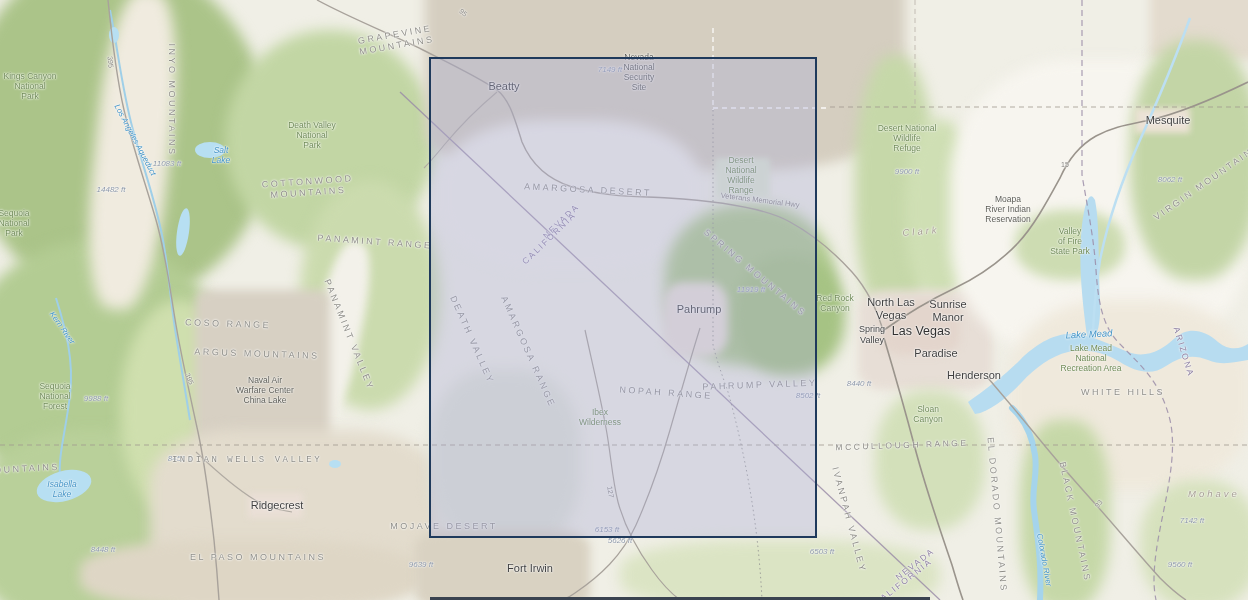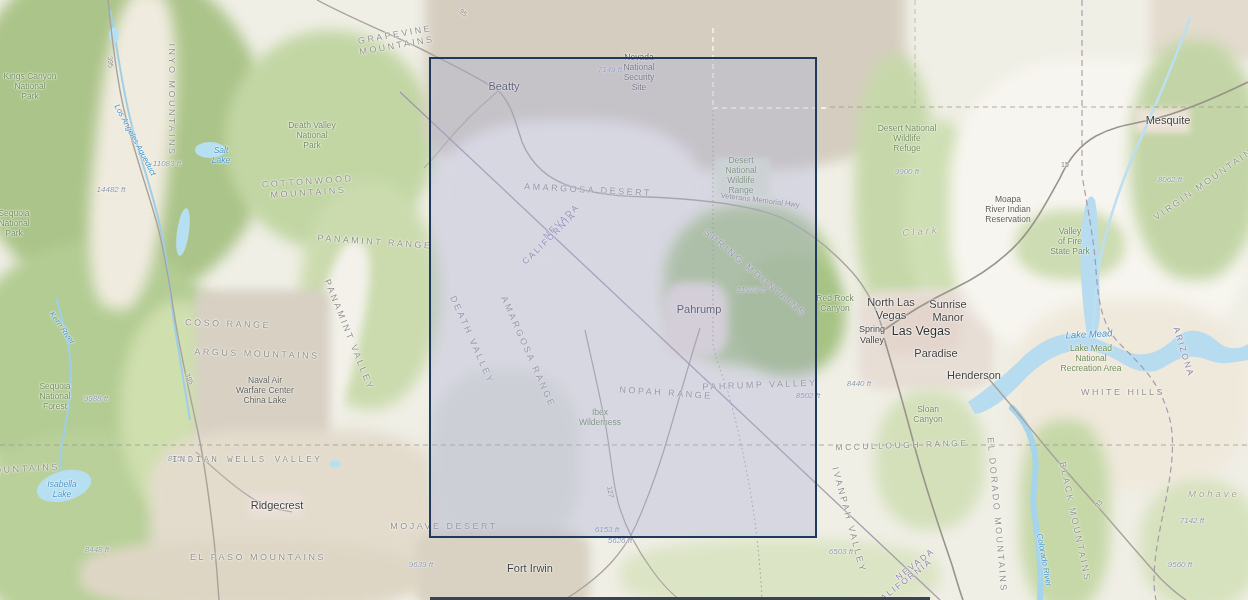--- a/index.html
+++ b/index.html
@@ -121,21 +121,21 @@
       <div class="lbl area" style="left: 265px; top: 390px; transform: translate(-50%, -50%);">Naval Air<br>Warfare Center<br>China Lake</div>
       <div class="lbl park" style="left: 55px; top: 396px; transform: translate(-50%, -50%);">Sequoia<br>National<br>Forest</div>
       <div class="lbl elev" style="left: 96px; top: 399px; transform: translate(-50%, -50%);">9988 ft</div>
       <div class="lbl route" style="left: 110px; top: 62px; transform: translate(-50%, -50%) rotate(84deg);">395</div>
       <div class="lbl route" style="left: 189px; top: 379px; transform: translate(-50%, -50%) rotate(68deg);">395</div>
       <div class="lbl terrain" style="left: 22px; top: 469px; transform: translate(-50%, -50%) rotate(-3deg);">MOUNTAINS</div>
       <div class="lbl water" style="left: 62px; top: 489px; transform: translate(-50%, -50%);">Isabella<br>Lake</div>
       <div class="lbl elev" style="left: 180px; top: 459px; transform: translate(-50%, -50%);">8451 ft</div>
       <div class="lbl terrain" style="left: 247px; top: 460px; transform: translate(-50%, -50%); font-family: Liberation Mono, monospace;">INDIAN WELLS VALLEY</div>
       <div class="lbl city" style="left: 277px; top: 505px; transform: translate(-50%, -50%);">Ridgecrest</div>
-      <div class="lbl elev" style="left: 79px; top: 550px; transform: translate(-50%, -50%); padding-left: 36px;">8448 ft</div>
+      <div class="lbl elev" style="left: 85px; top: 550px; transform: translate(-50%, -50%); padding-left: 36px;">8448 ft</div>
       <div class="lbl terrain" style="left: 258px; top: 557px; transform: translate(-50%, -50%);">EL PASO MOUNTAINS</div>
       <div class="lbl elev" style="left: 421px; top: 565px; transform: translate(-50%, -50%);">9639 ft</div>
       <div class="lbl terrain" style="left: 444px; top: 526px; transform: translate(-50%, -50%);">MOJAVE DESERT</div>
       <div class="lbl city" style="left: 530px; top: 568px; transform: translate(-50%, -50%);">Fort Irwin</div>
       <div class="lbl city" style="left: 504px; top: 86px; transform: translate(-50%, -50%);">Beatty</div>
       <div class="lbl elev" style="left: 610px; top: 70px; transform: translate(-50%, -50%);">7149 ft</div>
       <div class="lbl area" style="left: 639px; top: 72px; transform: translate(-50%, -50%);">Nevada<br>National<br>Security<br>Site</div>
       <div class="lbl route" style="left: 463px; top: 13px; transform: translate(-50%, -50%) rotate(40deg);">95</div>
       <div class="lbl terrain" style="left: 588px; top: 190px; transform: translate(-50%, -50%) rotate(3deg);">AMARGOSA DESERT</div>
       <div class="lbl park" style="left: 741px; top: 175px; transform: translate(-50%, -50%);">Desert<br>National<br>Wildlife<br>Range</div>
@@ -147,21 +147,21 @@
       <div class="lbl city" style="left: 699px; top: 309px; transform: translate(-50%, -50%);">Pahrump</div>
       <div class="lbl elev" style="left: 751px; top: 290px; transform: translate(-50%, -50%);">11919 ft</div>
       <div class="lbl terrain" style="left: 755px; top: 273px; transform: translate(-50%, -50%) rotate(40deg);">SPRING MOUNTAINS</div>
       <div class="lbl terrain" style="left: 666px; top: 393px; transform: translate(-50%, -50%) rotate(4deg);">NOPAH RANGE</div>
       <div class="lbl terrain" style="left: 760px; top: 385px; transform: translate(-50%, -50%) rotate(-2deg);">PAHRUMP VALLEY</div>
       <div class="lbl elev" style="left: 808px; top: 396px; transform: translate(-50%, -50%);">8502 ft</div>
       <div class="lbl park" style="left: 600px; top: 417px; transform: translate(-50%, -50%);">Ibex<br>Wilderness</div>
       <div class="lbl route" style="left: 610px; top: 492px; transform: translate(-50%, -50%) rotate(82deg);">127</div>
       <div class="lbl elev" style="left: 595px; top: 530px; transform: translate(-50%, -50%); margin-left: 12px;">6153 ft</div>
       <div class="lbl elev" style="left: 620px; top: 541px; transform: translate(-50%, -50%);">5626 ft</div>
-      <div class="lbl elev" style="left: 841px; top: 552px; transform: translate(-50%, -50%);">6503 ft</div>
+      <div class="lbl elev" style="left: 822px; top: 552px; transform: translate(-50%, -50%);">6503 ft</div>
       <div class="lbl park" style="left: 835px; top: 303px; transform: translate(-50%, -50%);">Red Rock<br>Canyon</div>
       <div class="lbl elev" style="left: 859px; top: 384px; transform: translate(-50%, -50%);">8440 ft</div>
       <div class="lbl county" style="left: 921px; top: 231px; transform: translate(-50%, -50%) rotate(-5deg);">Clark</div>
       <div class="lbl city" style="left: 891px; top: 309px; transform: translate(-50%, -50%);">North Las<br>Vegas</div>
       <div class="lbl city" style="left: 948px; top: 311px; transform: translate(-50%, -50%);">Sunrise<br>Manor</div>
       <div class="lbl city-lg" style="left: 921px; top: 331px; transform: translate(-50%, -50%);">Las Vegas</div>
       <div class="lbl city" style="left: 872px; top: 335px; font-size: 9px; transform: translate(-50%, -50%);">Spring<br>Valley</div>
       <div class="lbl city" style="left: 936px; top: 353px; transform: translate(-50%, -50%);">Paradise</div>
       <div class="lbl city" style="left: 974px; top: 375px; transform: translate(-50%, -50%);">Henderson</div>
       <div class="lbl area" style="left: 1008px; top: 209px; transform: translate(-50%, -50%);">Moapa<br>River Indian<br>Reservation</div>

